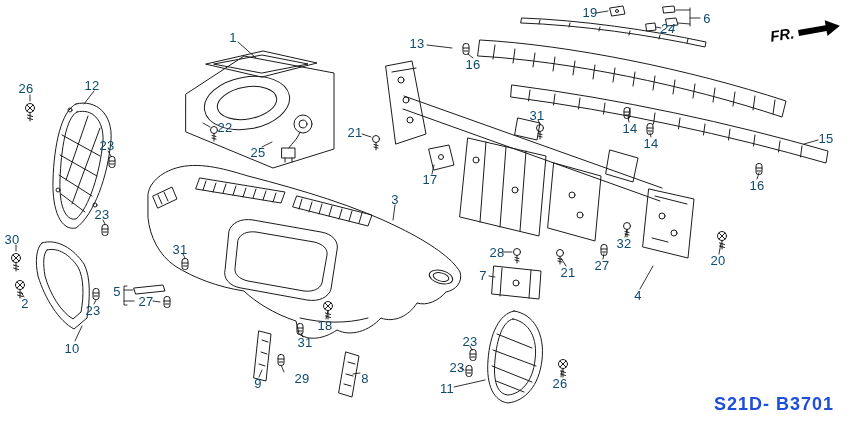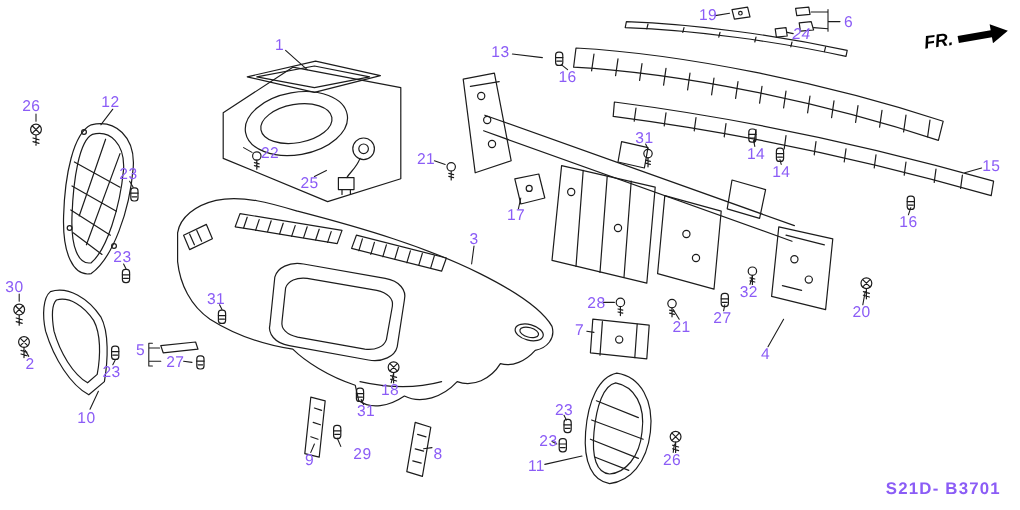--- a/index.html
+++ b/index.html
@@ -3,26 +3,26 @@
 <meta charset="utf-8">
 <style>
   html,body{margin:0;padding:0;background:#fff;}
   .stage{
     position:relative;width:850px;height:425px;background:#ffffff;
     font-family:"Liberation Sans",sans-serif;overflow:hidden;
   }
   .art{position:absolute;left:0;top:0;width:850px;height:425px;}
   .callout{
     position:absolute;transform:translate(-50%,-50%);
-    font-size:13px;font-weight:500;color:#8b5cf6;line-height:1;
+    font-size:13px;font-weight:500;color:#0c4a6e;line-height:1;
     letter-spacing:.3px;user-select:none;white-space:nowrap;
   }
   .code{
     position:absolute;right:16px;bottom:10px;
-    font-size:14px;font-weight:700;color:#8b5cf6;letter-spacing:1px;text-align:center;
+    font-size:18px;font-weight:700;color:#1d4ed8;letter-spacing:1px;text-align:center;
   }
   .fr{
     position:absolute;left:770px;top:26px;
     font-size:15px;font-weight:700;font-style:italic;color:#000;
     transform:rotate(-8deg);
   }
 </style>
 </head>
 <body>
 

